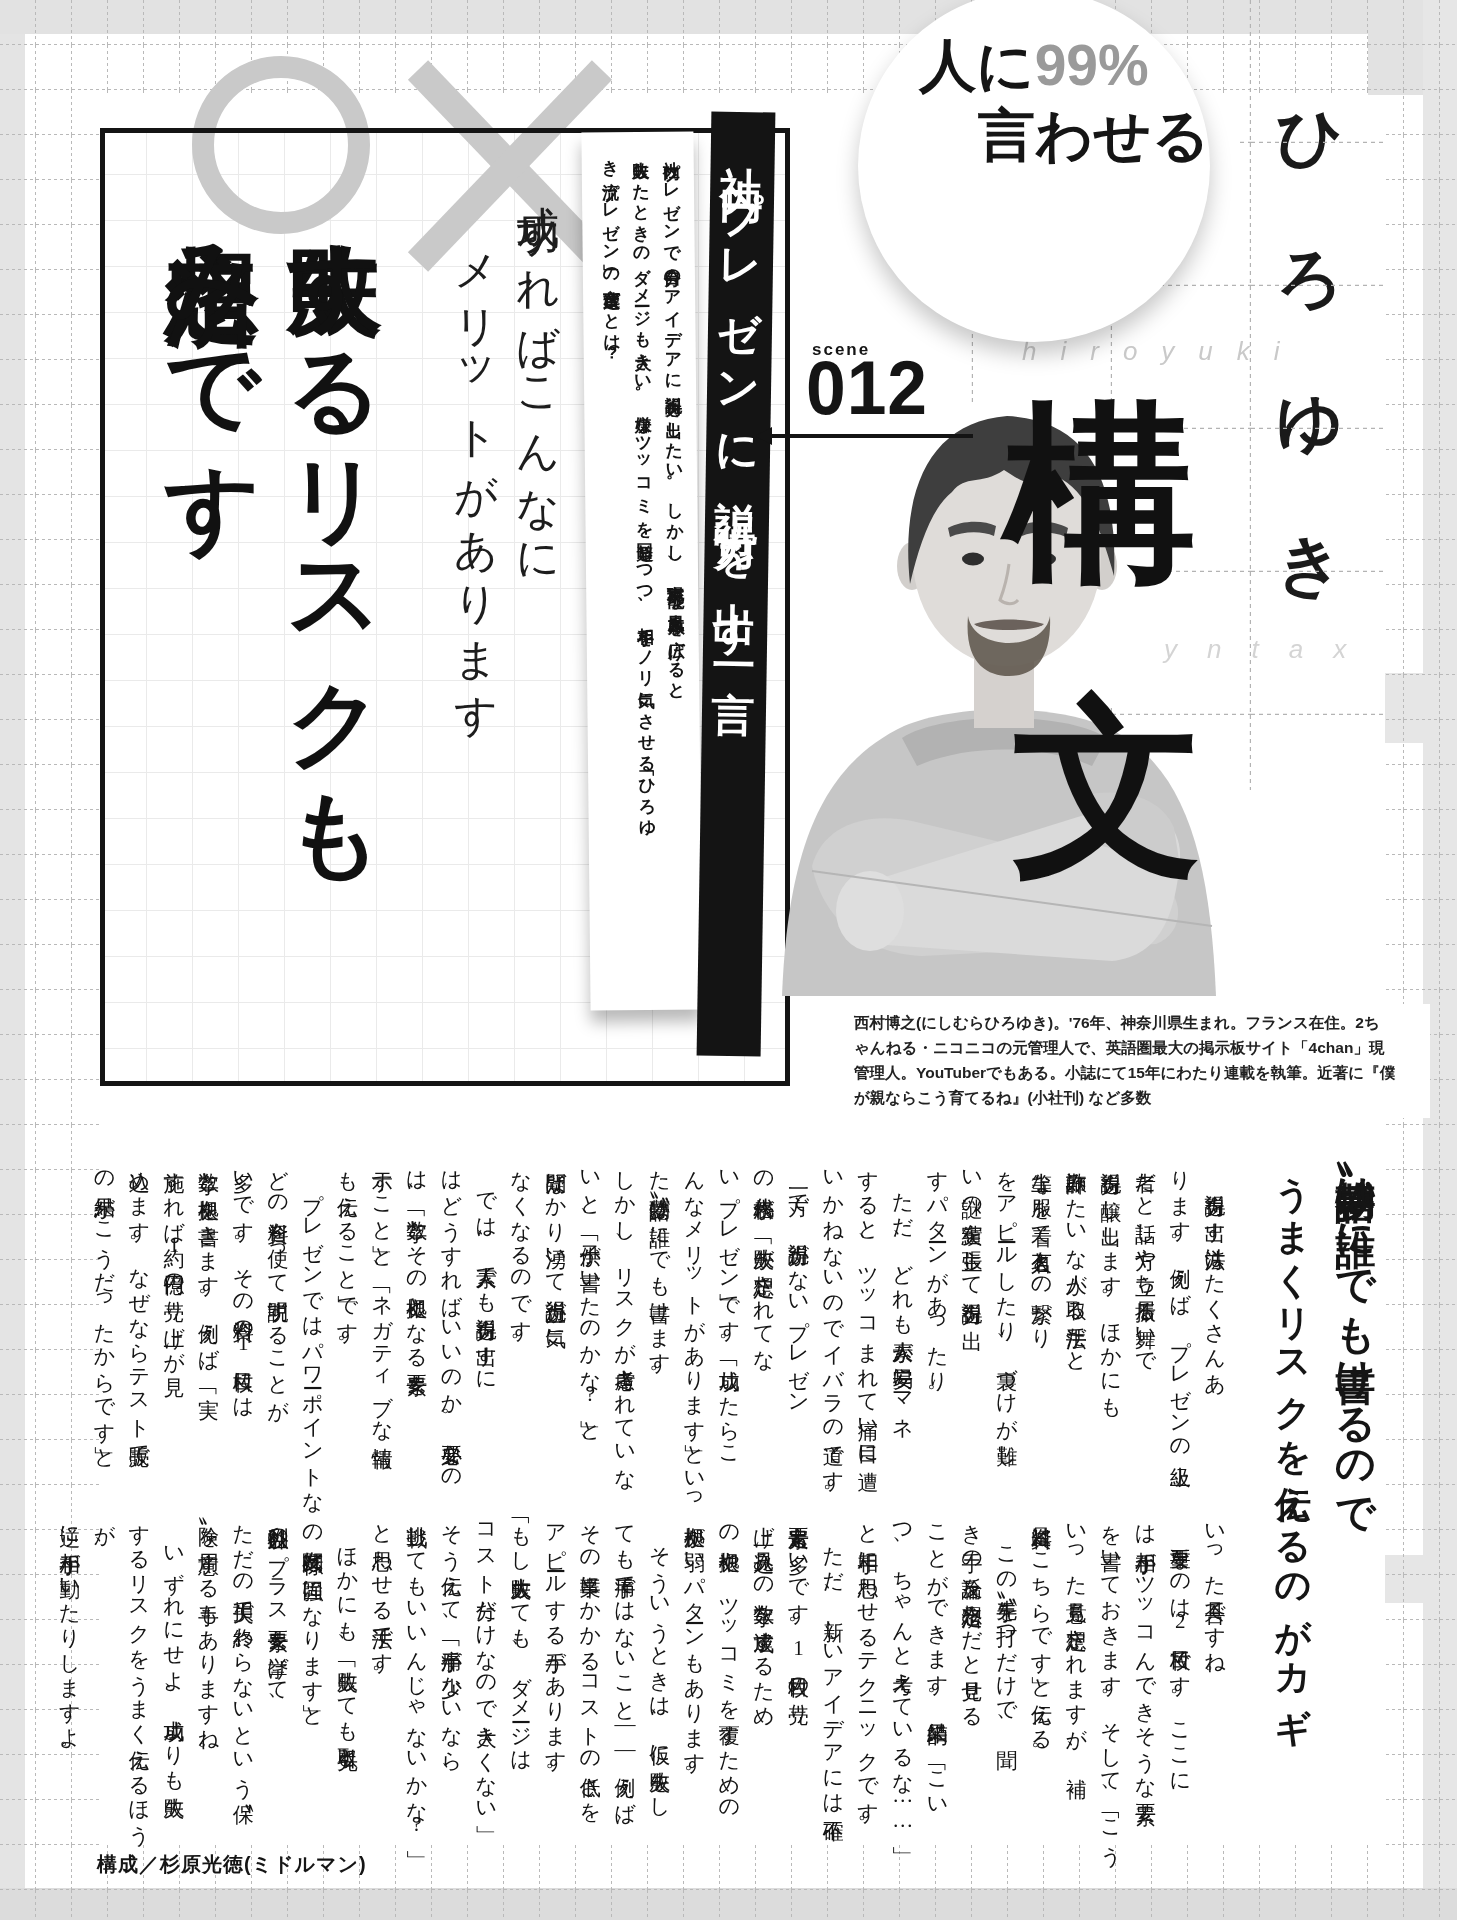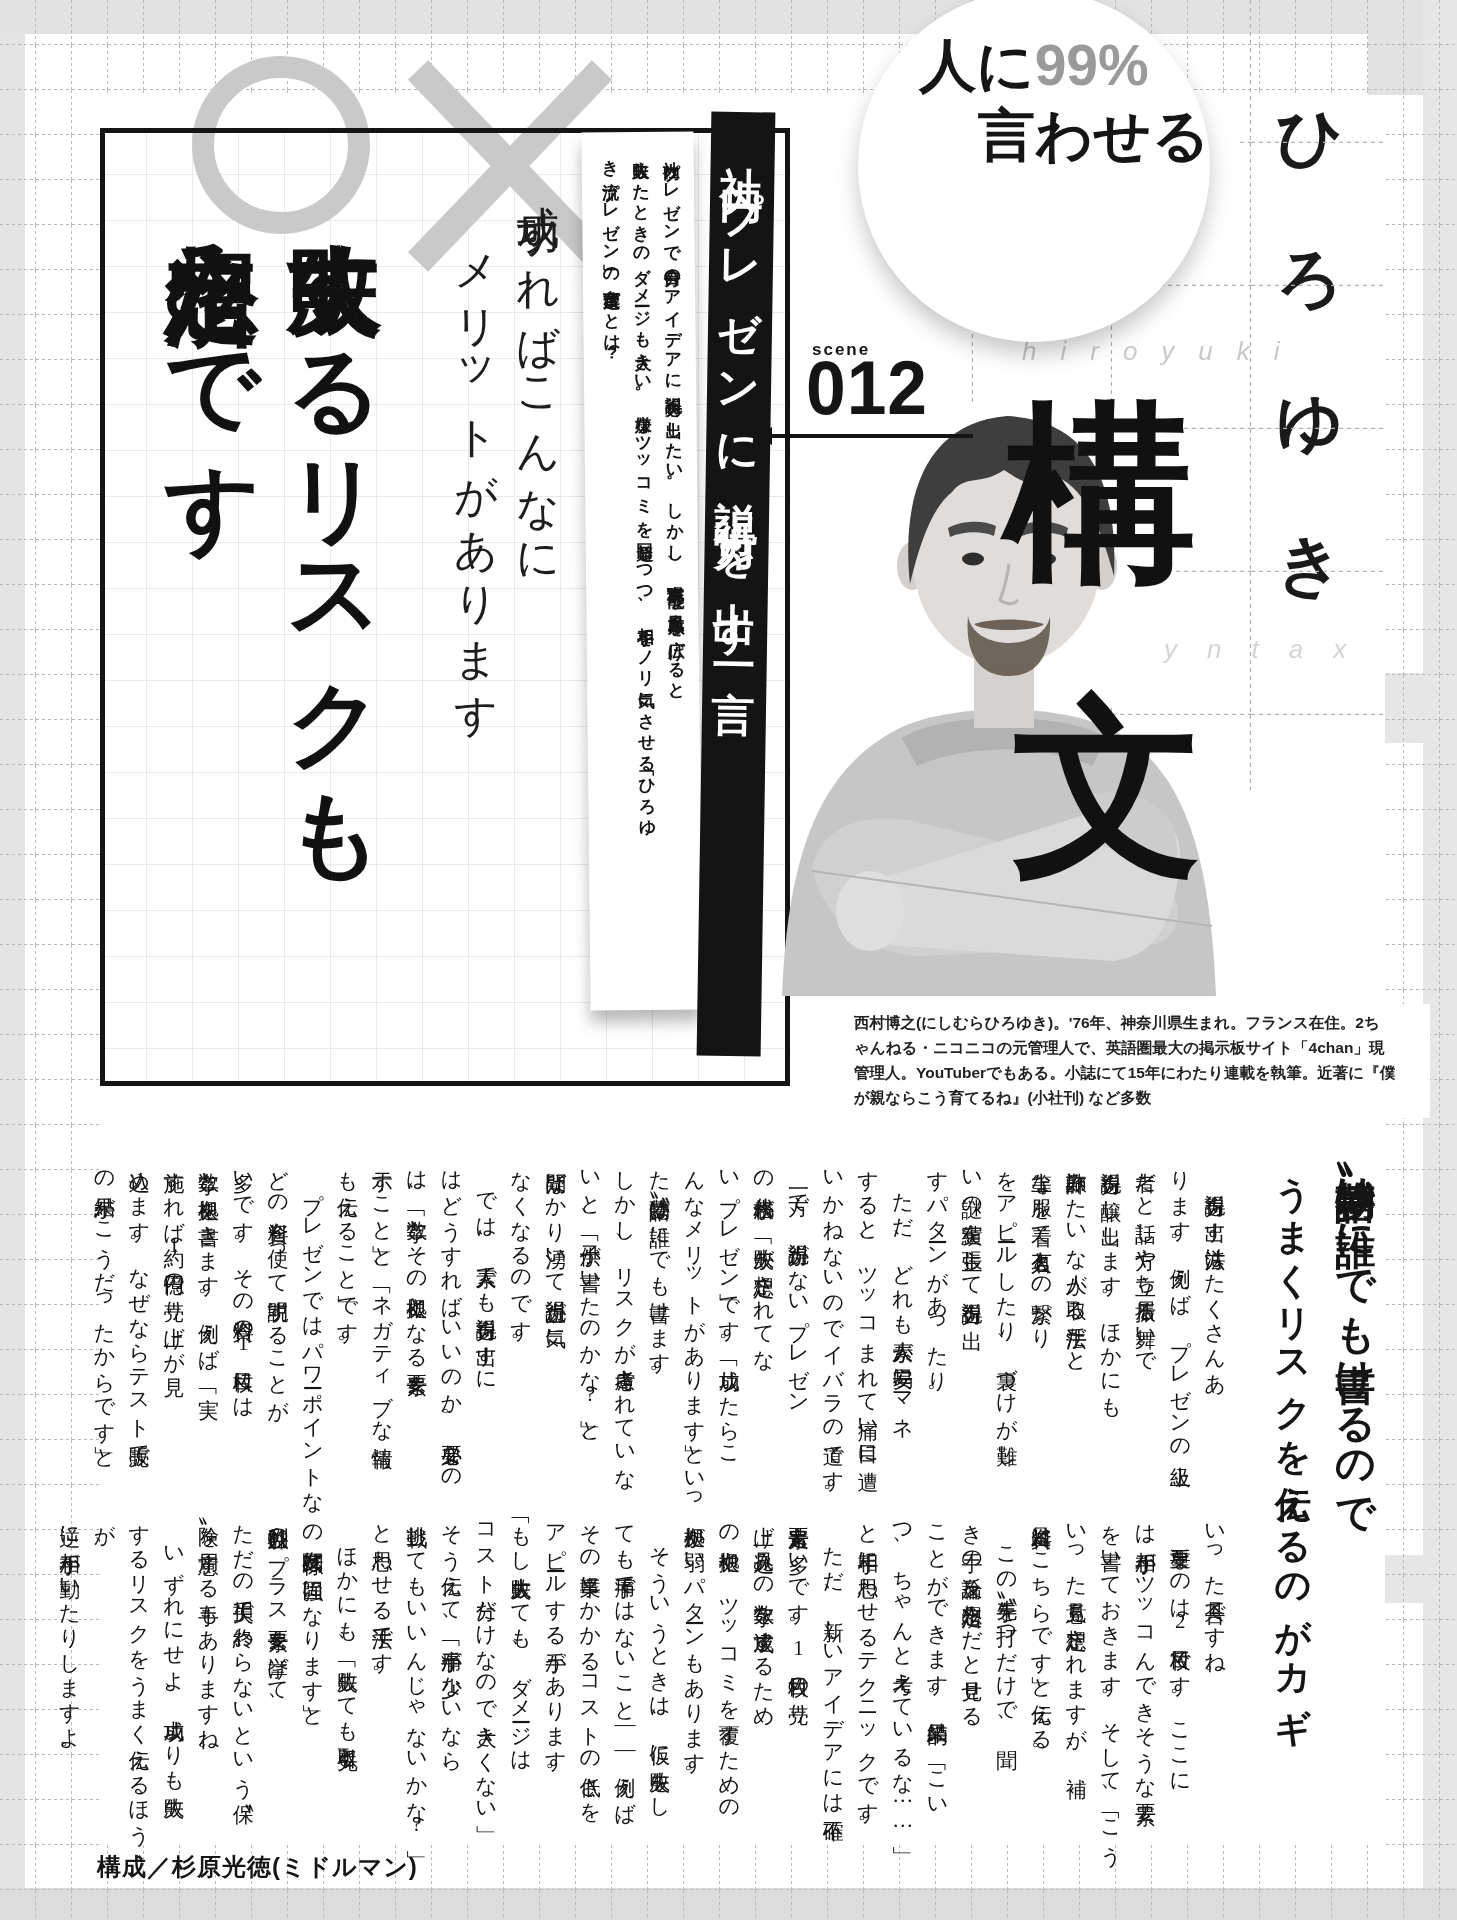--- a/index.html
+++ b/index.html
@@ -79,21 +79,21 @@
   
   .art-headline{right:63px;top:1150px;height:660px;z-index:4;font-weight:900;}
   .art-headline .ah1{font-size:40px;line-height:76px;letter-spacing:0px;}
   .art-headline .ah2{font-size:36px;line-height:50px;letter-spacing:3px;}
   .band{right:225px;height:354px;z-index:4;font-family:"Liberation Serif","DejaVu Serif",serif;
         font-size:21px;line-height:34.7px;letter-spacing:1px;color:#141414;}
   .band.b1{top:1156px;}
   .band.b2{top:1510px;}
   .vcol{margin:0;}
 
-  .credit{left:97px;top:1851px;font-size:24px;font-weight:800;z-index:4;letter-spacing:1px;}
+  .credit{left:97px;top:1851px;font-size:20px;font-weight:800;z-index:4;letter-spacing:1px;}
 </style>
 </head>
 <body>
 
 <div class="page">
 
   <svg class="bgrid" width="1457" height="1920">
     <defs>
       <pattern id="dg" width="36" height="45" patternUnits="userSpaceOnUse">
         <path d="M35.5 0 V45 M0 44.5 H36" fill="none" stroke="#b9b9b9" stroke-width="1" stroke-dasharray="3 3"></path>

